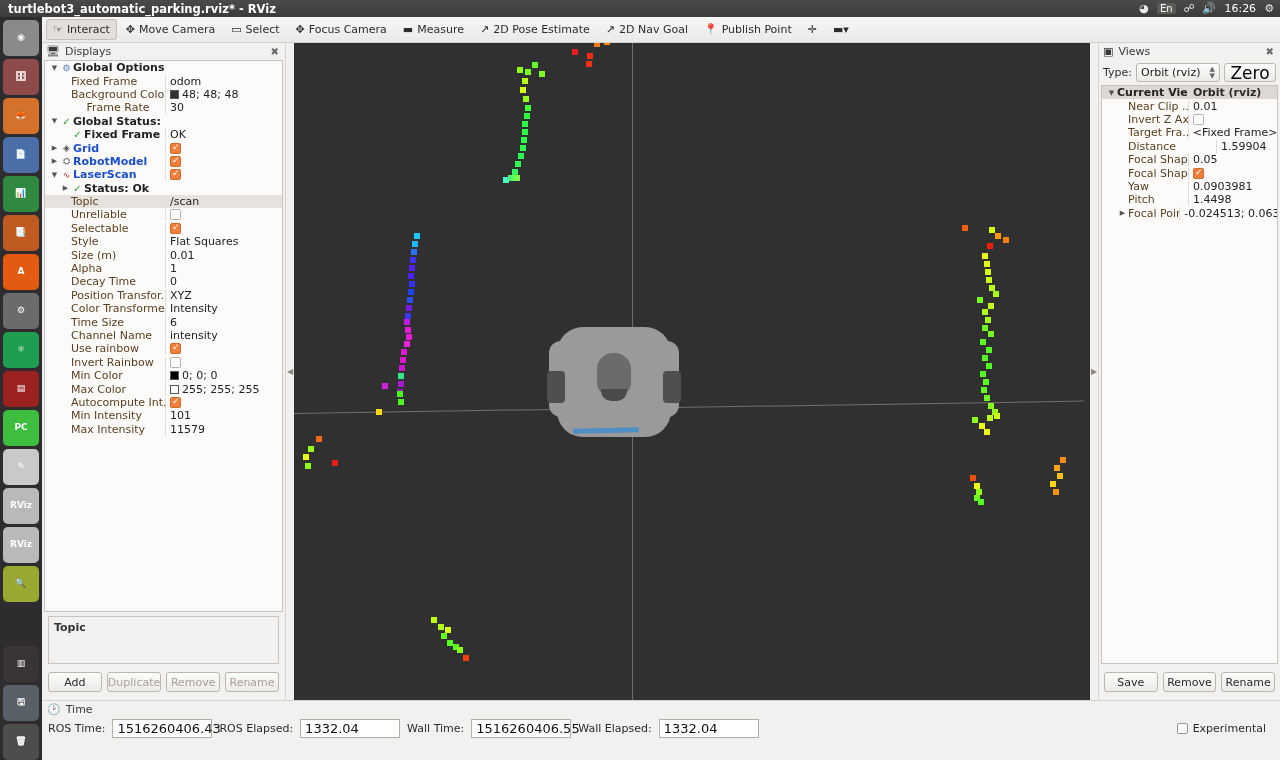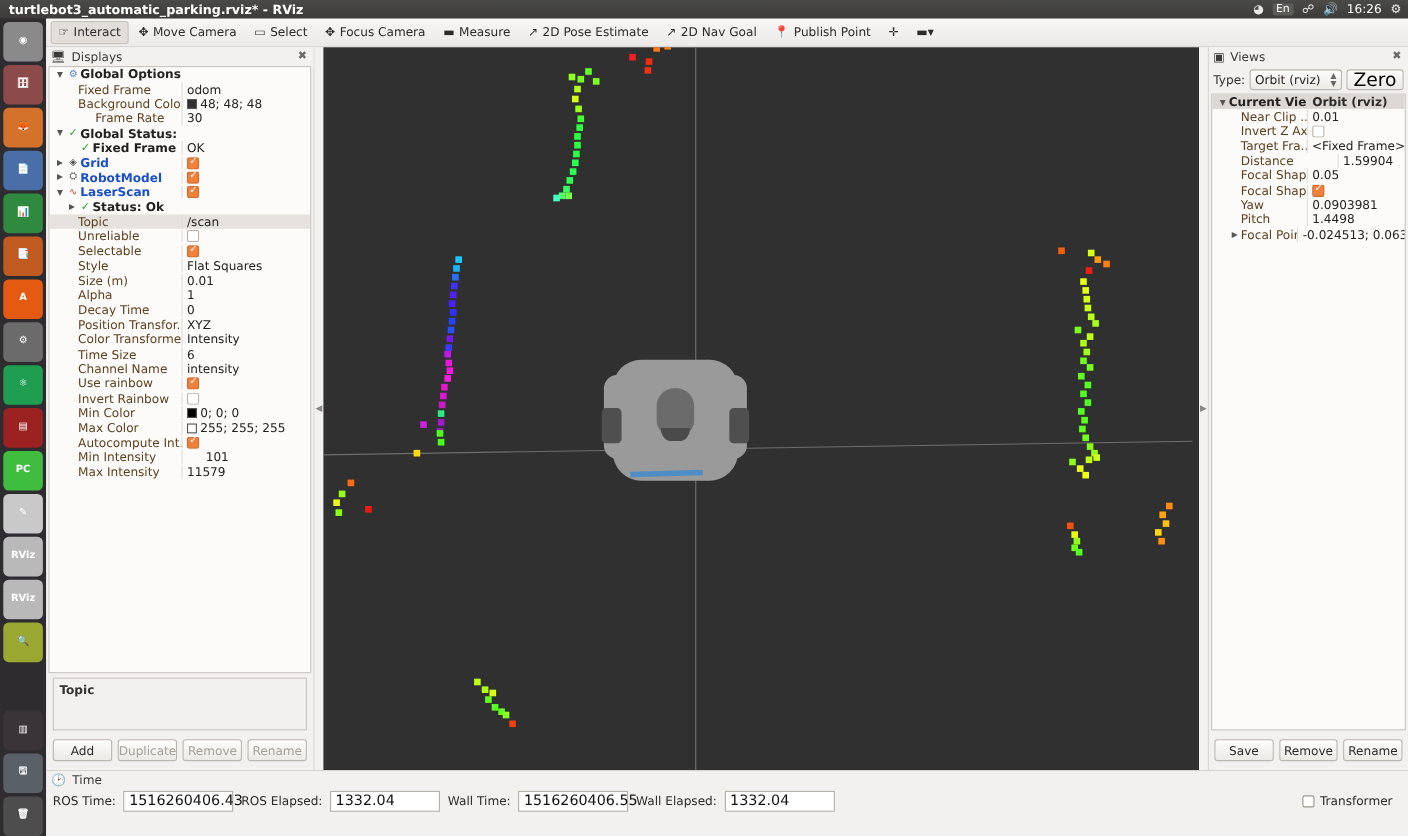--- a/index.html
+++ b/index.html
@@ -547,21 +547,21 @@
               </div>
               <div class="tval tcol-split" style="padding-left: 4px;">
                 <span class="ck on"></span>
               </div>
             </div>
             <div class="trow">
               <div class="tname" style="width: 120px; padding-left: 15px;">
                 <span class="arrow"></span>
                 <span class="lbl-prop">Min Intensity</span>
               </div>
-              <div class="tval tcol-split" style="padding-left: 21px;">
+              <div class="tval tcol-split" style="padding-left: 4px;">
                 <span>101</span>
               </div>
             </div>
             <div class="trow">
               <div class="tname" style="width: 120px; padding-left: 15px;">
                 <span class="arrow"></span>
                 <span class="lbl-prop">Max Intensity</span>
               </div>
               <div class="tval tcol-split" style="padding-left: 4px;">
                 <span>11579</span>
@@ -854,19 +854,19 @@
           <span class="tf-lab">Wall Time:</span>
           <div class="tf-in" style="width: 100px;">
             <span>1516260406.55</span>
           </div>
           <span class="tf-lab">Wall Elapsed:</span>
           <div class="tf-in" style="width: 100px;">
             <span>1332.04</span>
           </div>
           <div id="experimental-wrap">
             <span class="ck2"></span>
-            <span class="tf-lab">Transformer</span>
+            <span class="tf-lab">Experimental</span>
           </div>
         </div>
     </div>
 
   </div>
 </div>
 
 </body></html>

